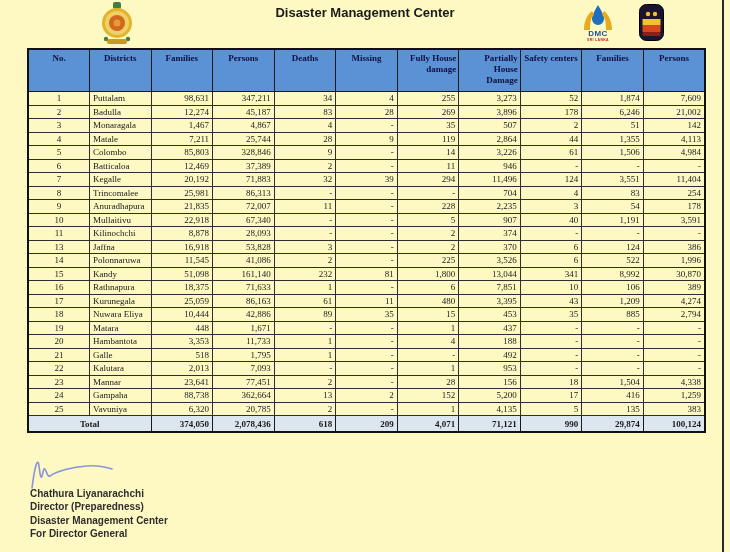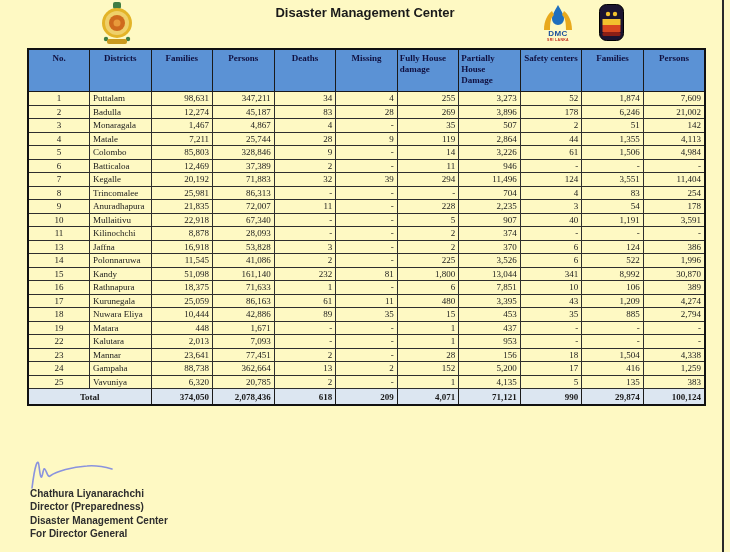--- a/index.html
+++ b/index.html
@@ -15,42 +15,42 @@
     background:#2a2a2a;
   }
   
   .header{position:absolute;top:0;left:0;width:100%;height:48px;}
   .emblem{position:absolute;left:98px;top:1px;}
   .titles{
     position:absolute;left:0;top:4px;width:100%;
     text-align:center;font-weight:bold;color:#1a1a1a;
     font-size:13px;line-height:18px;
   }
-  .logos-right{position:absolute;left:540px;top:4px;display:flex;gap:23px;align-items:flex-start;}
+  .logos-right{position:absolute;left:580px;top:4px;display:flex;gap:23px;align-items:flex-start;}
   .dmc-logo{display:flex;flex-direction:column;align-items:center;width:36px;}
   .dmc-text{font-size:8px;font-weight:bold;color:#1b4f9c;line-height:8px;letter-spacing:.5px;}
   .dmc-subtext{font-size:3.5px;font-weight:bold;color:#c22a1c;line-height:5px;letter-spacing:.3px;}
   
   table.report{
     position:absolute;top:48px;left:27px;
     width:679px;border-collapse:collapse;table-layout:fixed;
     font-family:"Liberation Serif",serif;
     padding-left:20px;
   }
   table.report th{
     background:var(--header-bg,#5b92d5);
     color:#101040;
     font-size:9px;font-weight:bold;
     border:1px solid #1a1a1a;
     vertical-align:top;text-align:center;
     padding:3px 2px 2px 2px;height:36px;
     line-height:11px;
   }
   table.report th:nth-child(7),
-  table.report th:nth-child(8){text-align:left;}
+  table.report th:nth-child(8){text-align:right;}
   table.report td{
     font-size:9px;color:#1a1a1a;
     border:1px solid #2e2e2e;
     padding:0 3px;height:12.5px;line-height:12px;
     overflow:hidden;white-space:nowrap;
   }
   table.report tbody td:nth-child(1){text-align:center;padding:0 1px;}
   table.report tbody td:nth-child(2){text-align:left;}
   table.report tbody td:nth-child(n+3){text-align:right;}
   table.report tfoot td{
@@ -357,20 +357,46 @@
           <td>1,671</td>
           <td>-</td>
           <td>-</td>
           <td>1</td>
           <td>437</td>
           <td>-</td>
           <td>-</td>
           <td>-</td>
         </tr>
         <tr>
+          <td>20</td>
+          <td>Hambantota</td>
+          <td>3,353</td>
+          <td>11,733</td>
+          <td>1</td>
+          <td>-</td>
+          <td>4</td>
+          <td>188</td>
+          <td>-</td>
+          <td>-</td>
+          <td>-</td>
+        </tr>
+        <tr>
+          <td>21</td>
+          <td>Galle</td>
+          <td>518</td>
+          <td>1,795</td>
+          <td>1</td>
+          <td>-</td>
+          <td>-</td>
+          <td>492</td>
+          <td>-</td>
+          <td>-</td>
+          <td>-</td>
+        </tr>
+        <tr>
           <td>22</td>
           <td>Kalutara</td>
           <td>2,013</td>
           <td>7,093</td>
           <td>-</td>
           <td>-</td>
           <td>1</td>
           <td>953</td>
           <td>-</td>
           <td>-</td>

